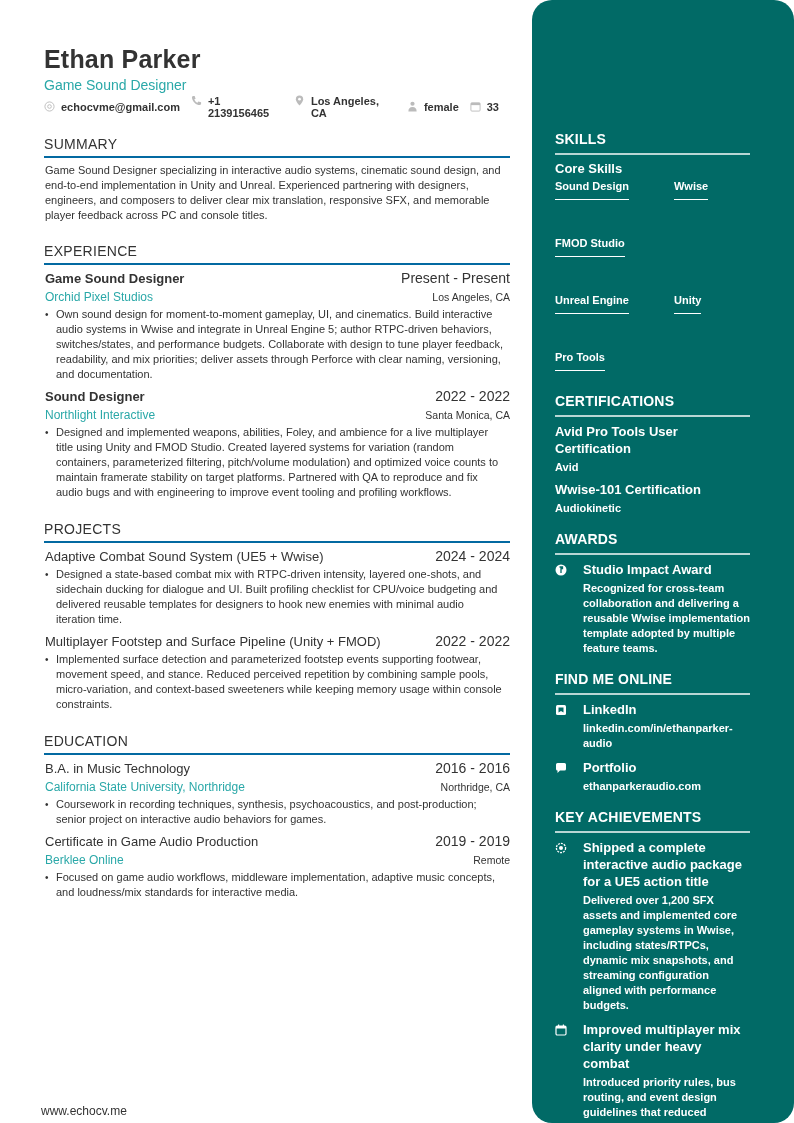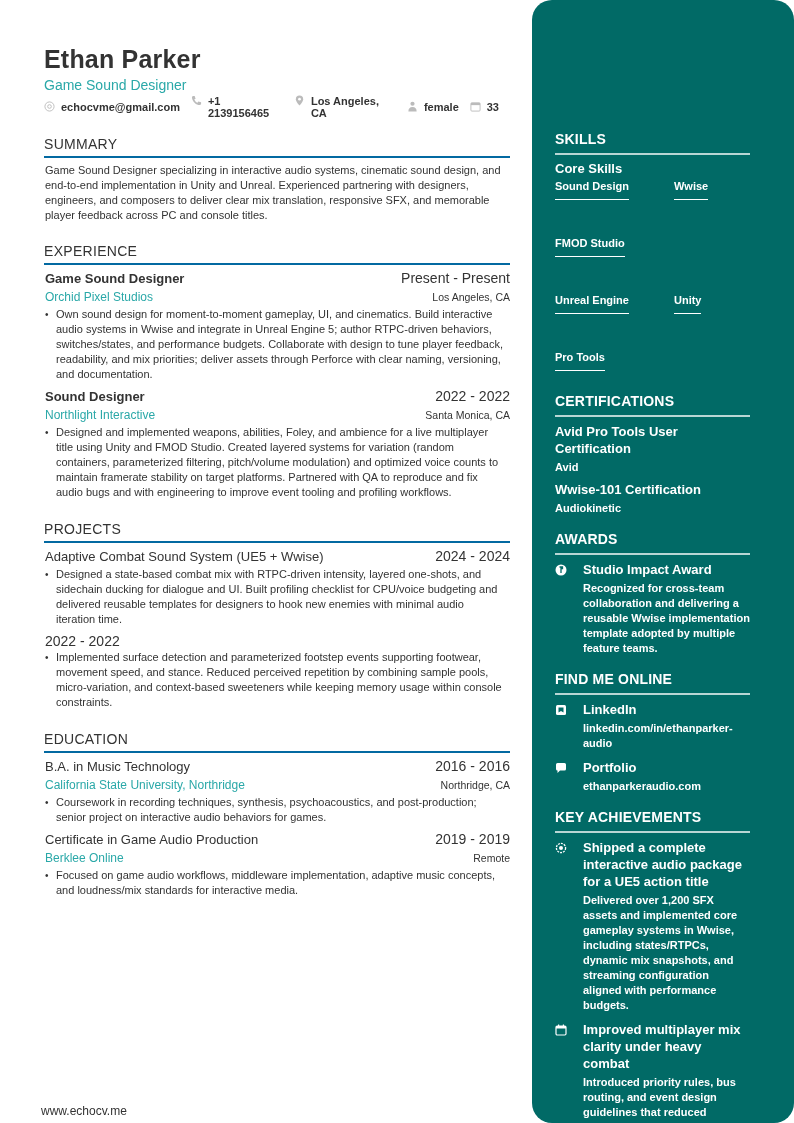--- a/index.html
+++ b/index.html
@@ -144,20 +144,21 @@
       <div class="row">
         <span class="e-title light">Adaptive Combat Sound System (UE5 + Wwise)</span>
         <span class="e-date">2024 - 2024</span>
       </div>
       <ul class="bullets">
           <li>Designed a state-based combat mix with RTPC-driven intensity, layered one-shots, and sidechain ducking for dialogue and UI. Built profiling checklist for CPU/voice budgeting and delivered reusable templates for designers to hook new enemies with minimal audio iteration time.</li>
         </ul>
     </div>
     <div class="entry">
       <div class="row">
+        <span class="e-title light">Multiplayer Footstep and Surface Pipeline (Unity + FMOD)</span>
         <span class="e-date">2022 - 2022</span>
       </div>
       <ul class="bullets">
           <li>Implemented surface detection and parameterized footstep events supporting footwear, movement speed, and stance. Reduced perceived repetition by combining sample pools, micro-variation, and context-based sweeteners while keeping memory usage within console constraints.</li>
         </ul>
     </div>
   </div>
 
   <div class="sec">
     <div class="sec-title">EDUCATION</div>

